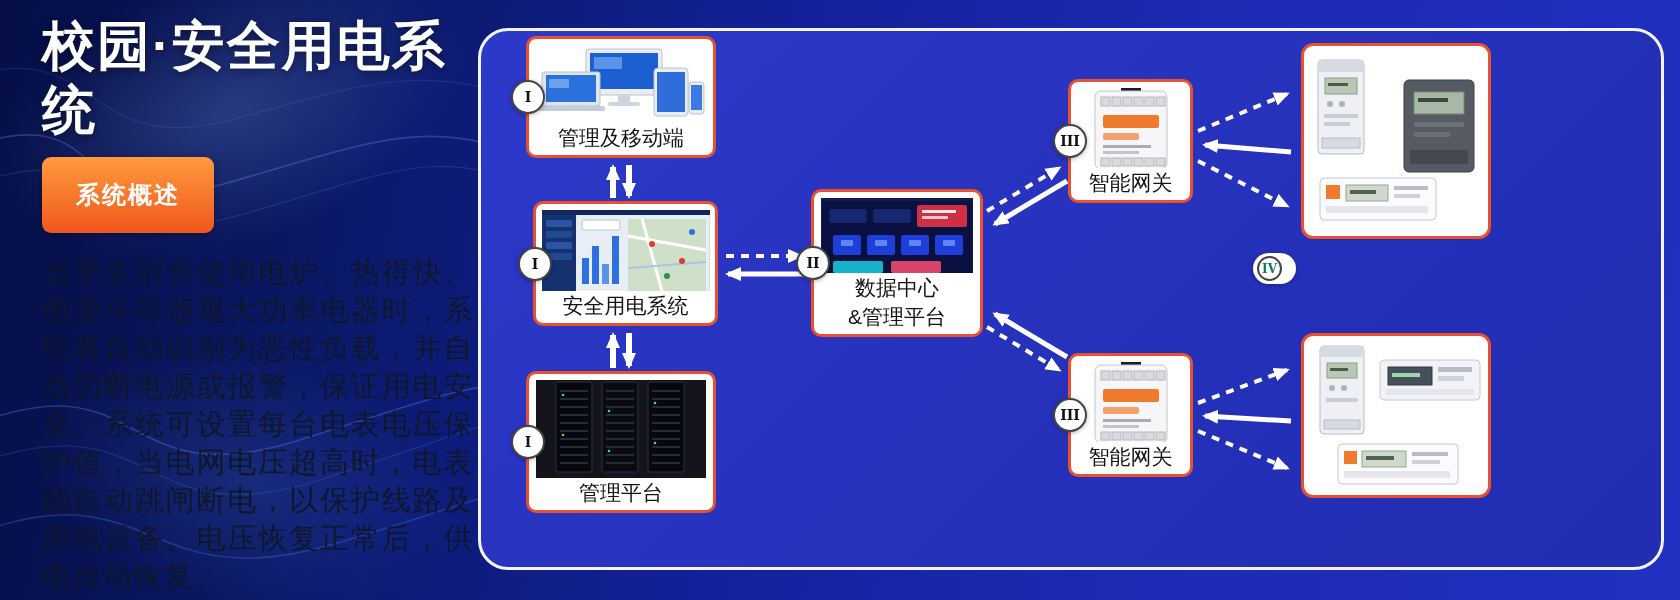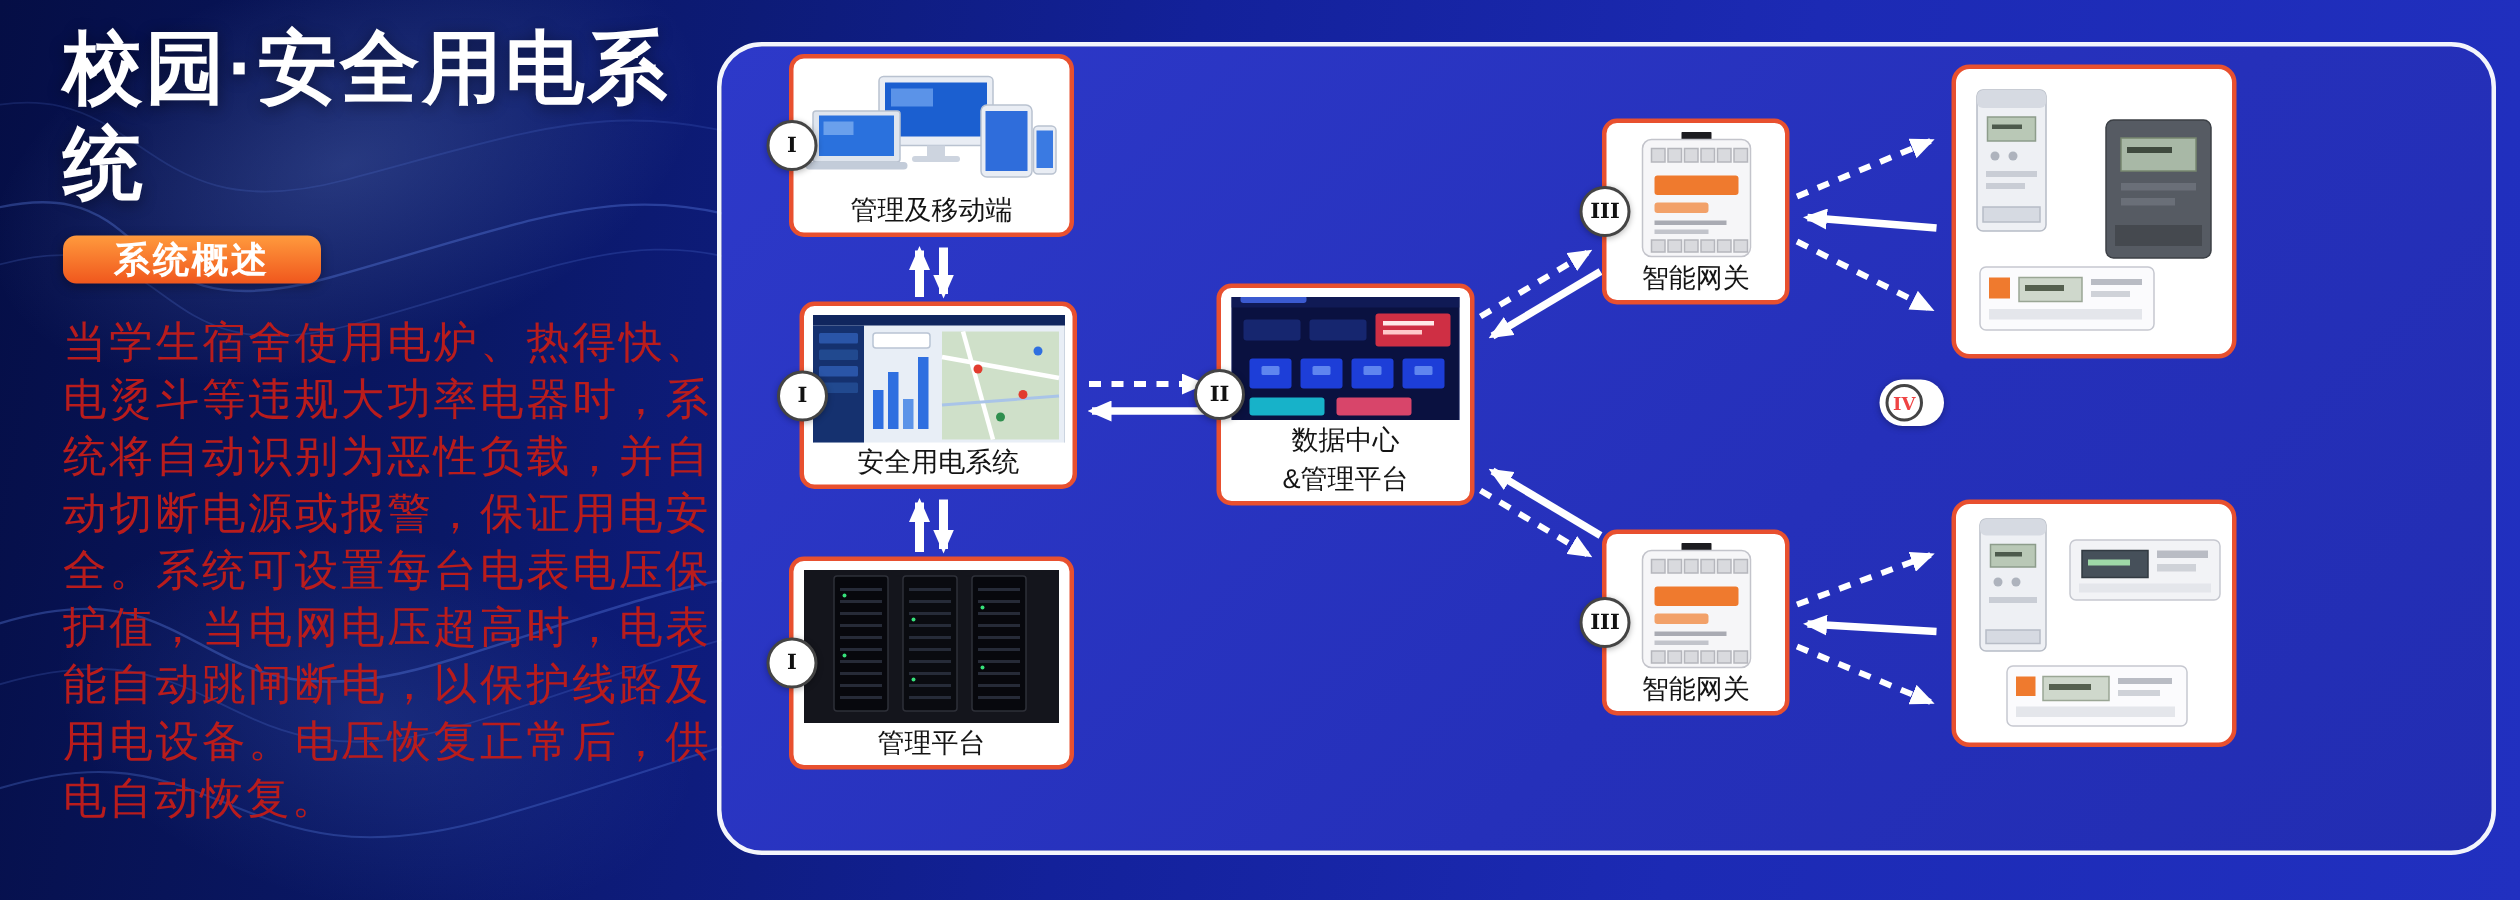--- a/index.html
+++ b/index.html
@@ -13,46 +13,46 @@
     background:radial-gradient(closest-side,rgba(150,185,255,0.22),transparent 70%);
     transform:rotate(-18deg);}
   .streak2{position:absolute;left:-60px;top:300px;width:620px;height:360px;pointer-events:none;
     background:radial-gradient(closest-side,rgba(110,150,255,0.15),transparent 70%);
     transform:rotate(12deg);}
 
   
   .left-col{position:absolute;left:42px;top:14px;width:432px;color:#fff;}
   .page-title{font-size:53px;font-weight:700;letter-spacing:2px;line-height:1.2;margin:0;
     text-shadow:0 2px 10px rgba(0,0,0,.45);}
-  .overview-badge{display:inline-block;margin-top:16px;padding:0 34px;border-radius:9px;
+  .overview-badge{display:inline-block;margin-top:16px;padding:22px 34px;border-radius:9px;
     font-size:24px;font-weight:700;color:#fff;letter-spacing:2px;
     background:linear-gradient(180deg,var(--badge-top,#ff9a3d),var(--badge-bottom,#f0571d));
     box-shadow:0 2px 8px rgba(0,0,0,.35);}
   .overview-text{margin:20px 0 0 0;font-size:29px;line-height:38px;letter-spacing:1.5px;
-    text-align:justify;color:#b91c1c;font-family:"DejaVu Sans","Liberation Sans",sans-serif;}
+    text-align:justify;color:#0f172a;font-family:"DejaVu Sans","Liberation Sans",sans-serif;}
 
   
   .panel{position:absolute;left:478px;top:28px;width:1186px;height:542px;box-sizing:border-box;
     background:linear-gradient(135deg,#2d39c9 0%,#2530ba 60%,#222db2 100%);
     border:3px solid #f3f5fc;border-radius:30px;}
   .node{position:absolute;background:#fff;border:3px solid var(--accent-orange,#e8502f);
     border-radius:10px;box-sizing:border-box;display:flex;flex-direction:column;
     align-items:center;justify-content:flex-start;padding:6px 5px 3px;}
   .node-img{flex:1;width:100%;display:flex;align-items:center;justify-content:center;overflow:hidden;}
-  .node-label{font-size:18px;color:#141414;font-weight:500;line-height:1.25;text-align:center;
+  .node-label{font-size:21px;color:#141414;font-weight:500;line-height:1.25;text-align:center;
     padding:2px 0 1px;white-space:nowrap;}
   .numeral{position:absolute;left:-18px;top:50%;transform:translateY(-50%);
     width:30px;height:30px;border-radius:50%;background:#fff;border:2px solid #444;
     color:#111;display:flex;align-items:center;justify-content:center;
     font-size:14px;font-weight:700;font-family:"DejaVu Serif","Liberation Serif",serif;
     box-shadow:0 1px 4px rgba(0,0,0,.3);}
   .meter-panel{position:absolute;background:#fff;border:3px solid var(--accent-orange,#e8502f);
     border-radius:12px;box-sizing:border-box;}
   .iv-pill{position:absolute;display:flex;align-items:center;gap:7px;background:#fff;
-    border-radius:17px;padding:3px 14px 3px 4px;font-size:16px;color:#ef4444;white-space:nowrap;
+    border-radius:17px;padding:3px 14px 3px 4px;font-size:16px;color:#0f766e;white-space:nowrap;
     box-shadow:0 1px 5px rgba(0,0,0,.3);}
   .iv-circle{width:25px;height:25px;border-radius:50%;background:#fff;border:2px solid #444;
     display:flex;align-items:center;justify-content:center;font-size:12px;font-weight:700;
     font-family:"DejaVu Serif","Liberation Serif",serif;box-sizing:border-box;}
   .arrows{position:absolute;left:0;top:0;pointer-events:none;}
 </style>
 </head>
 <body>
 
 <div class="streak"></div>

